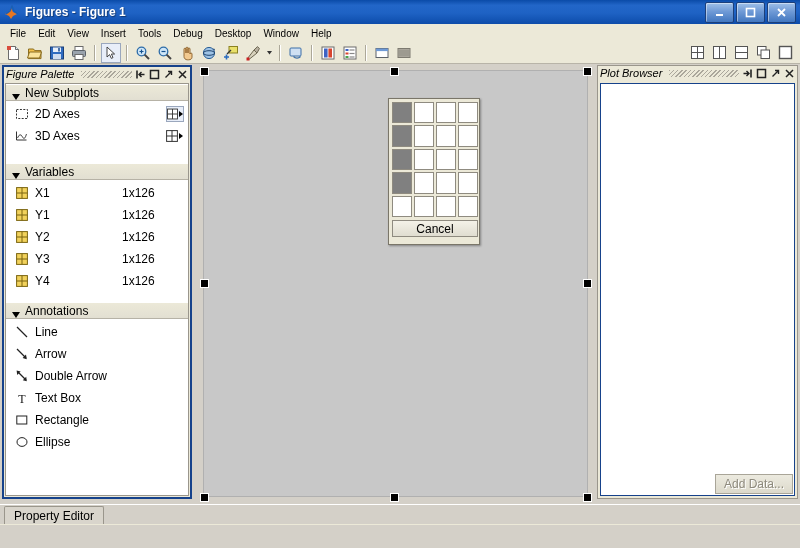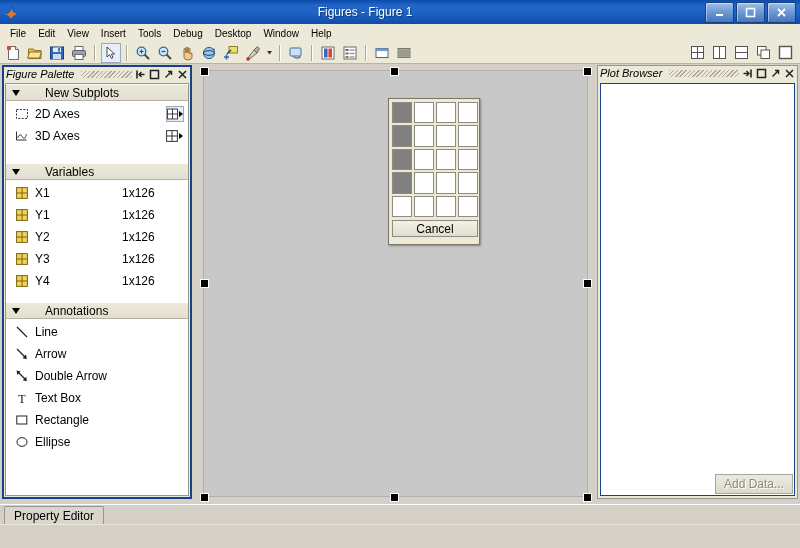--- a/index.html
+++ b/index.html
@@ -24,23 +24,23 @@
   .titlebar {
     position: absolute; left: 0; top: 0; width: 800px; height: 24px;
     background: linear-gradient(to bottom, #0a4ba8 0%, #2266c8 22%, #1e62c4 55%, #0d4caa 100%);
     display: flex; align-items: center;
   }
   .title-icon {
     width: 16px; height: 15px; margin-left: 4px; margin-right: 5px;
     position: relative; flex: 0 0 auto;
   }
   .title-text {
-    color: #ffffff; font-size: 12px; font-weight: normal;
+    color: #ffffff; font-size: 12px; font-weight: bold;
     text-shadow: 1px 1px 1px rgba(0,0,0,.4);
-    flex: 1 1 auto; white-space: nowrap; overflow: hidden; text-align: center;
+    flex: 1 1 auto; white-space: nowrap; overflow: hidden;
   }
   .win-btns { display: flex; gap: 2px; margin-right: 4px; flex: 0 0 auto; }
   .win-btn {
     width: 27px; height: 19px;
     background: linear-gradient(to bottom,#9fc0e8 0%, #6f9ad6 45%, #4277c0 100%);
     border: 1px solid #1c3f7a;
     border-radius: 2px;
     display: flex; align-items: center; justify-content: center;
     color: #fff; font-size: 11px; font-weight: bold;
     box-shadow: inset 1px 1px 0 rgba(255,255,255,.45);
@@ -120,25 +120,24 @@
     background: #ffffff;
     border: 1px solid #9a968c;
     box-sizing: border-box;
     overflow: hidden;
   }
   .section-header {
     height: 17px;
     background: linear-gradient(to bottom,#ece9d8 0%, #e2dfd2 100%);
     border-top: 1px solid #ffffff;
     border-bottom: 1px solid #b6b2a6;
-    display: flex; align-items: center;
+    display: flex; align-items: flex-end;
     padding-left: 6px;
     font-size: 12px;
     box-sizing: border-box;
-    gap: 20px;
   }
   .tri {
     width: 0; height: 0; margin-right: 5px;
     border-left: 4px solid transparent;
     border-right: 4px solid transparent;
     border-top: 6px solid #000;
   }
   .section-list { background: #fff; padding: 2px 0; }
   .row {
     height: 22px; display: flex; align-items: center;

